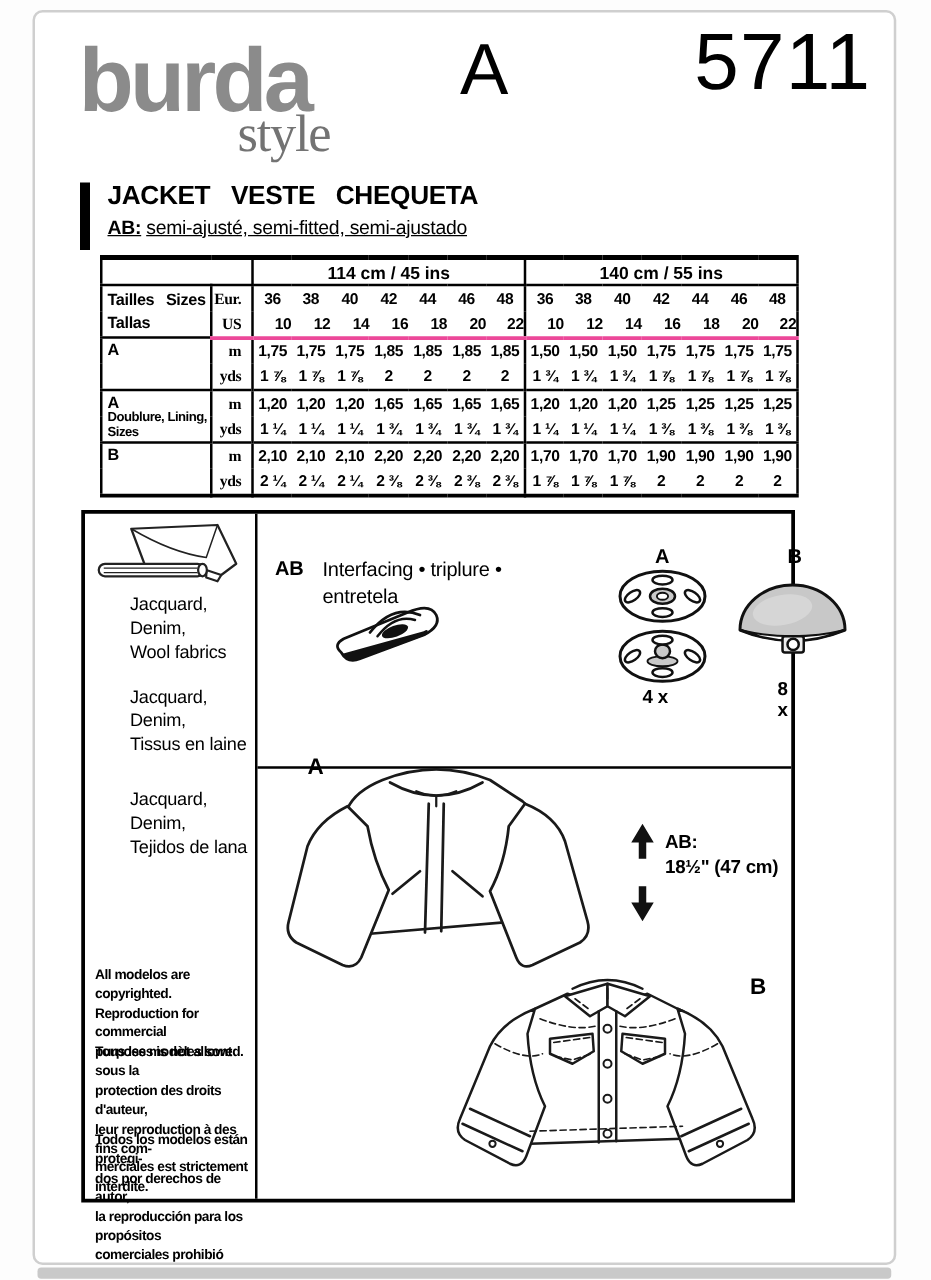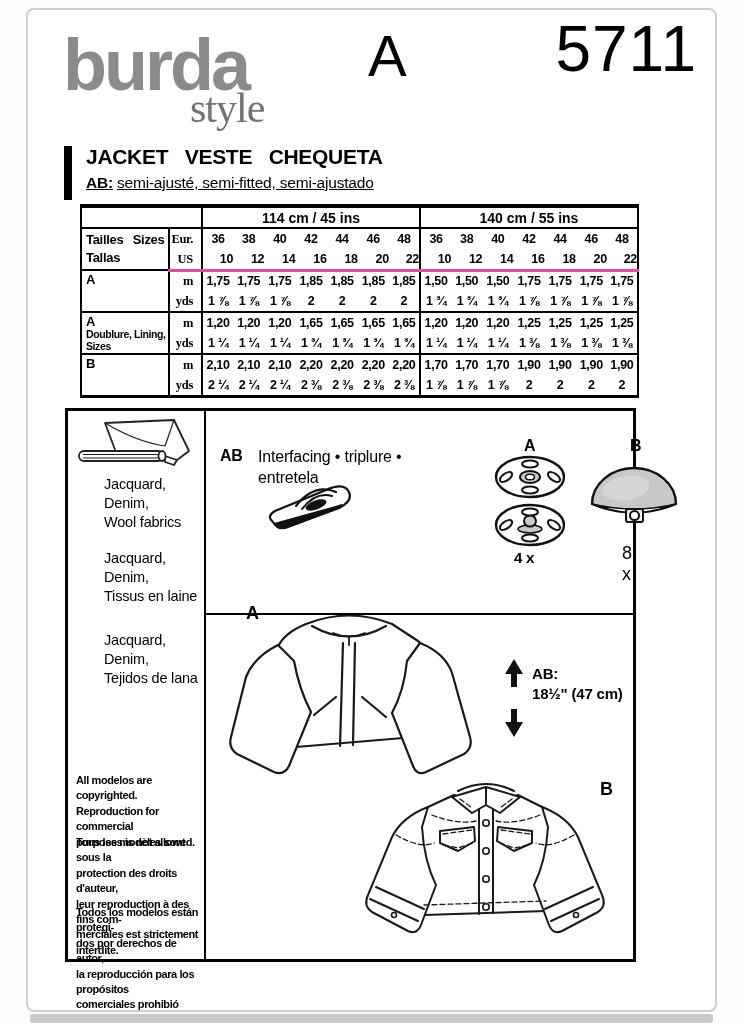--- a/index.html
+++ b/index.html
@@ -65,21 +65,21 @@
 
   .ab-label { position:absolute; left:14px; top:36px; font-size:16px; font-weight:bold; }
   .interfacing { position:absolute; left:52px; top:36px; font-size:16px;
     line-height:1.3; white-space:pre-line; }
   .iron { position:absolute; left:58px; top:64px; }
   .snap-label { position:absolute; left:318px; top:26px; font-size:16px; font-weight:bold; }
   .snap { position:absolute; left:286px; top:44px; }
   .snap-count { position:absolute; left:308px; top:138px; font-size:15px; font-weight:bold; }
   .btn-label { position:absolute; left:424px; top:26px; font-size:16px; font-weight:bold; }
   .btn { position:absolute; left:380px; top:50px; }
-  .btn-count { position:absolute; left:416px; top:132px; font-size:18px; font-weight:normal; }
+  .btn-count { position:absolute; left:416px; top:132px; font-size:15px; font-weight:bold; }
 
   .view-a-label { position:absolute; left:40px; top:8px; font-size:18px; font-weight:bold; }
   .jacket-a { position:absolute; left:8px; top:2px; }
   .dim { position:absolute; left:298px; top:60px; }
   .dim .arrows { position:absolute; left:0; top:4px; }
   .dim .t1 { position:absolute; left:28px; top:10px; font-size:15px; font-weight:bold; }
   .dim .t2 { position:absolute; left:28px; top:30px; font-size:15px; font-weight:bold;
     white-space:nowrap; }
   .jacket-b { position:absolute; left:126px; top:170px; }
   .view-b-label { position:absolute; left:394px; top:184px; font-size:18px; font-weight:bold; }

